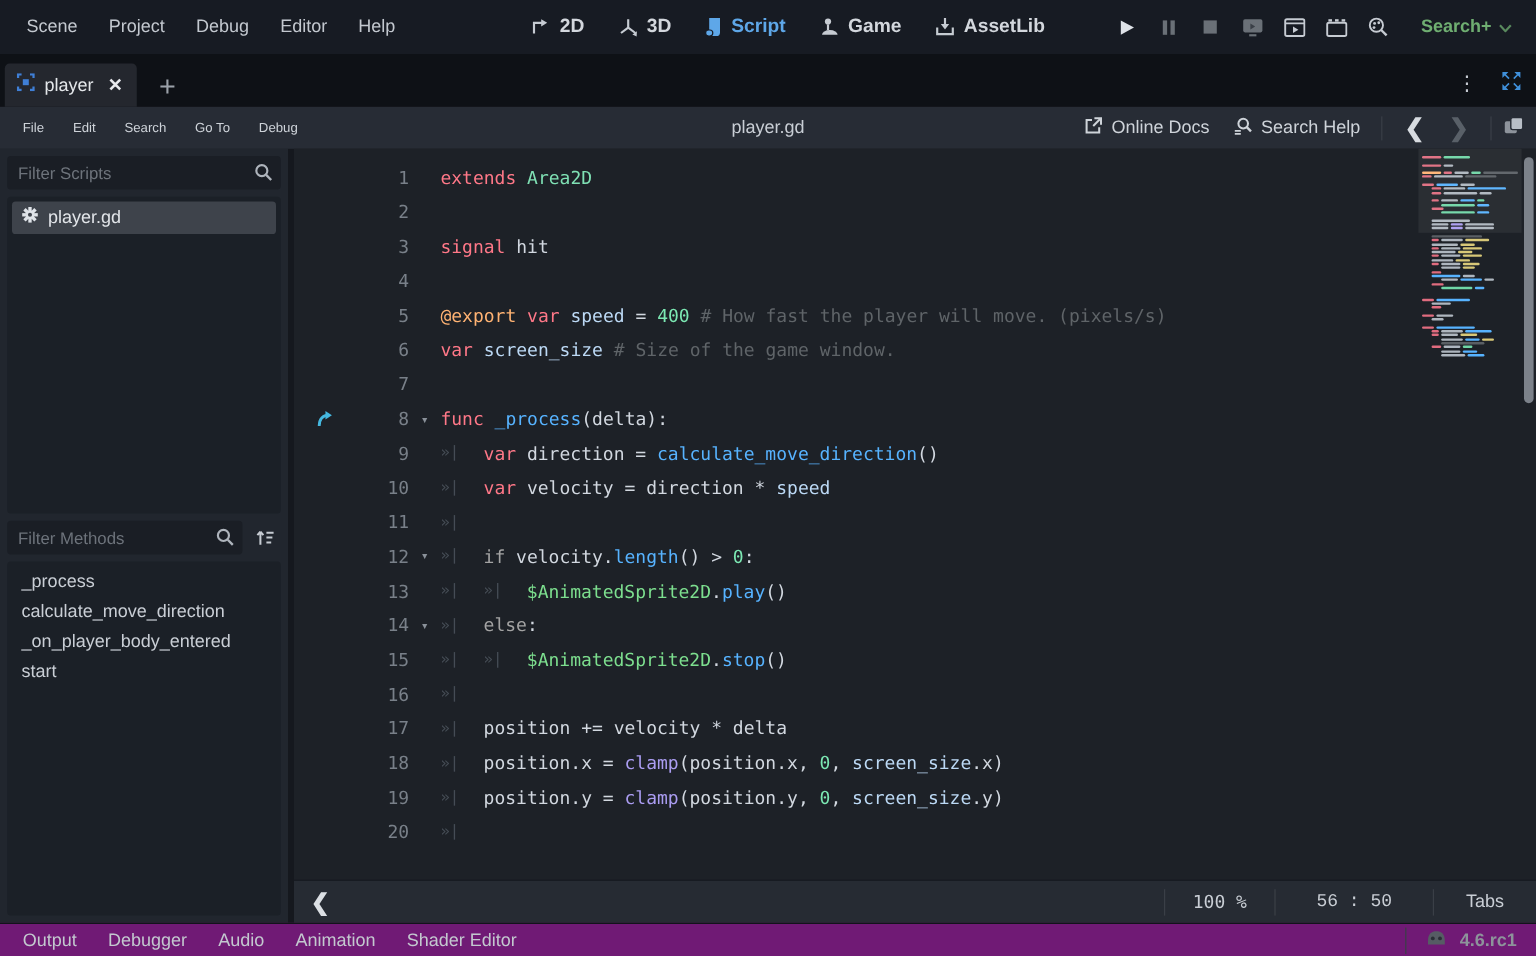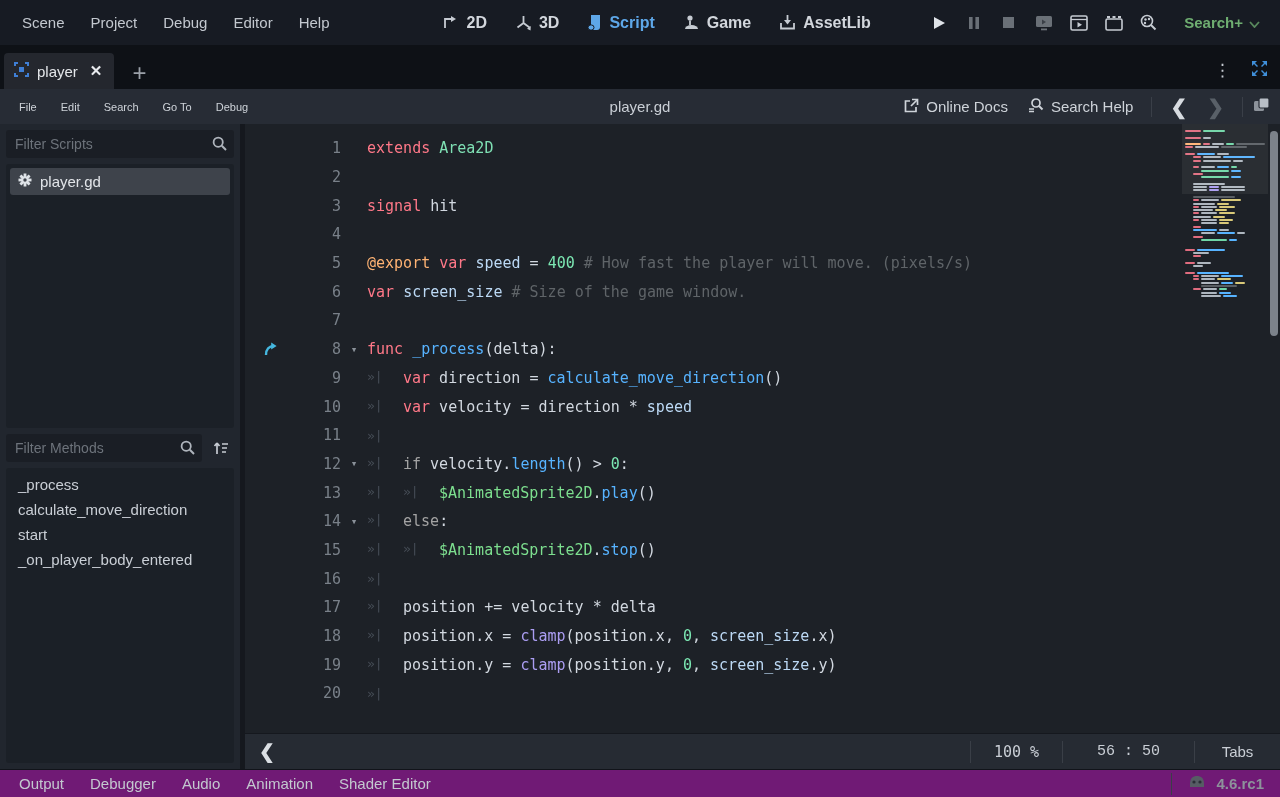--- a/index.html
+++ b/index.html
@@ -60,21 +60,21 @@
 
   
   .editor-col { flex:1; display:flex; flex-direction:column; min-width:0; }
   .editor-body { flex:1; background:#1d2127; display:flex; min-height:0; position:relative; }
   .code { flex:1; padding-top:10px; overflow:hidden; font-family:"DejaVu Sans Mono",monospace; font-size:15px; }
   .code-line { height:28.7px; display:flex; align-items:center; white-space:pre; }
   .gut { flex:none; }
   .gut.conn { width:34px; display:flex; justify-content:flex-end; }
   .gut.num { width:62px; text-align:right; color:#798089; font-size:15px; }
   .gut.fold { width:26px; text-align:center; color:#8a9199; font-size:11px; }
-  .code-text { display:flex; }
+  .code-text { display:flex; align-items:center; }
   .tabmark { display:inline-block; width:36px; color:#454c55; font-size:13px; }
   .tok-k  { color:#ff7888; }
   .tok-cf { color:#a3a3a3; }
   .tok-ty { color:#7fe0b4; }
   .tok-fn { color:#57b3ff; }
   .tok-an { color:#ffb373; }
   .tok-nu { color:#7ce8b3; }
   .tok-co { color:#5f6468; }
   .tok-np { color:#7ddf8f; }
   .tok-gl { color:#ab9df2; }
@@ -319,22 +319,22 @@
         <span class="sort-btn">
             <svg width="16" height="16" viewBox="0 0 16 16">
               <path d="M4 14 V3 M4 3 L1.5 6 M4 3 L6.5 6" fill="none" stroke="#c6cbd2" stroke-width="1.7"></path>
               <path d="M9 4 h6 M9 8 h5 M9 12 h4" stroke="#c6cbd2" stroke-width="1.7"></path>
             </svg>
           </span>
       </div>
       <div class="panel-list methods-list">
         <div class="method-item">_process</div>
         <div class="method-item">calculate_move_direction</div>
+        <div class="method-item">_on_player_body_entered</div>
         <div class="method-item">start</div>
-        <div class="method-item">_on_player_body_entered</div>
       </div>
     </div>
     <div class="side-gap"></div>
 
     <div class="editor-col">
       <div class="editor-body">
         <div class="code" id="code">
             <div class="code-line"><span class="gut conn"></span><span class="gut num">1</span><span class="gut fold"></span><span class="code-text"><span class="tok-k">extends</span><span class="tok-tx"> </span><span class="tok-ty">Area2D</span></span></div>
             <div class="code-line"><span class="gut conn"></span><span class="gut num">2</span><span class="gut fold"></span><span class="code-text"></span></div>
             <div class="code-line"><span class="gut conn"></span><span class="gut num">3</span><span class="gut fold"></span><span class="code-text"><span class="tok-k">signal</span><span class="tok-tx"> hit</span></span></div>

